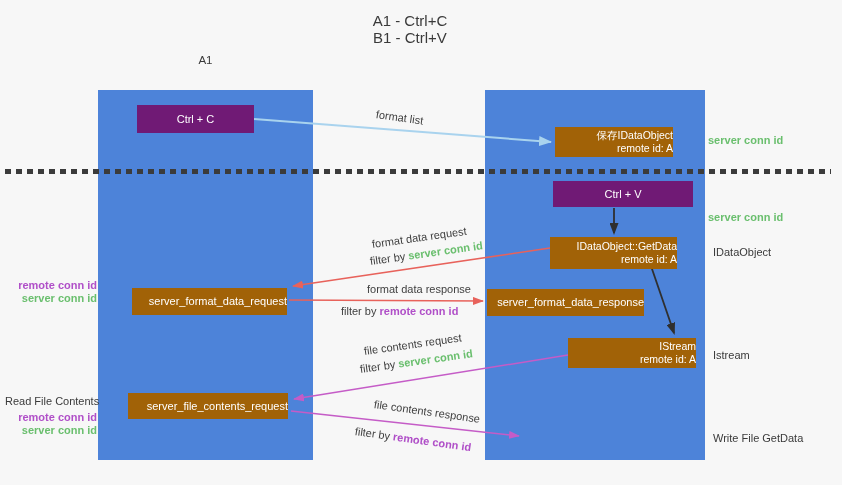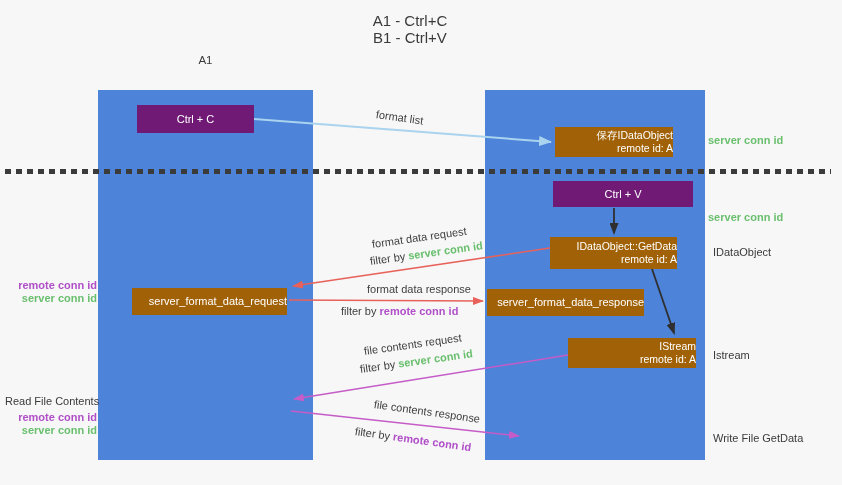--- a/index.html
+++ b/index.html
@@ -161,20 +161,23 @@
 
   <div class="box orange" id="fmt-resp">
     <div>server_format_data_response</div>
   </div>
 
   <div class="box orange" id="istream-box">
     <div>IStream</div>
     <div>remote id: A</div>
   </div>
 
+  <div class="box orange" id="file-req">
+    <div>server_file_contents_request</div>
+  </div>
 
 
   <div class="lbl rot-pos" id="lbl-format-list">format list</div>
 
   <div class="lbl rot-neg" id="lbl-fdr">format data request</div>
   <div class="lbl rot-neg" id="lbl-fdr-filter">
     <span>filter by </span><span class="key-green">server conn id</span>
   </div>
 
   <div class="lbl" id="lbl-fdresp">format data response</div>

